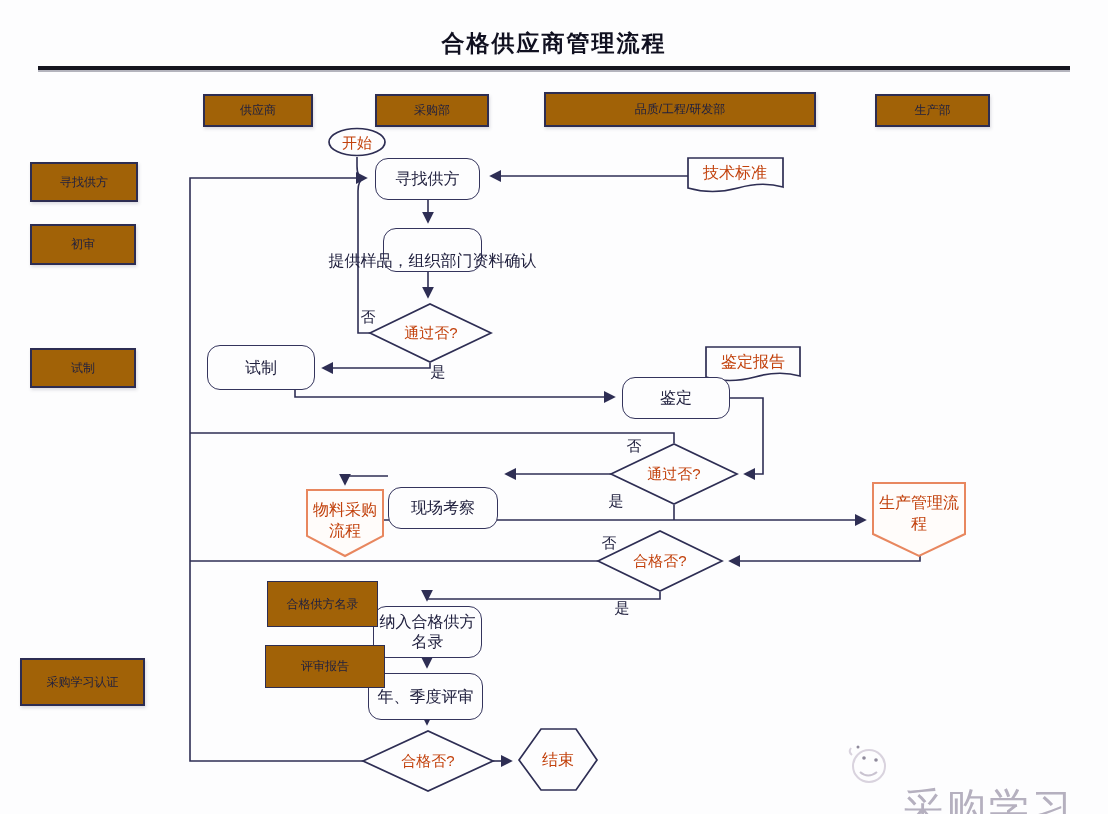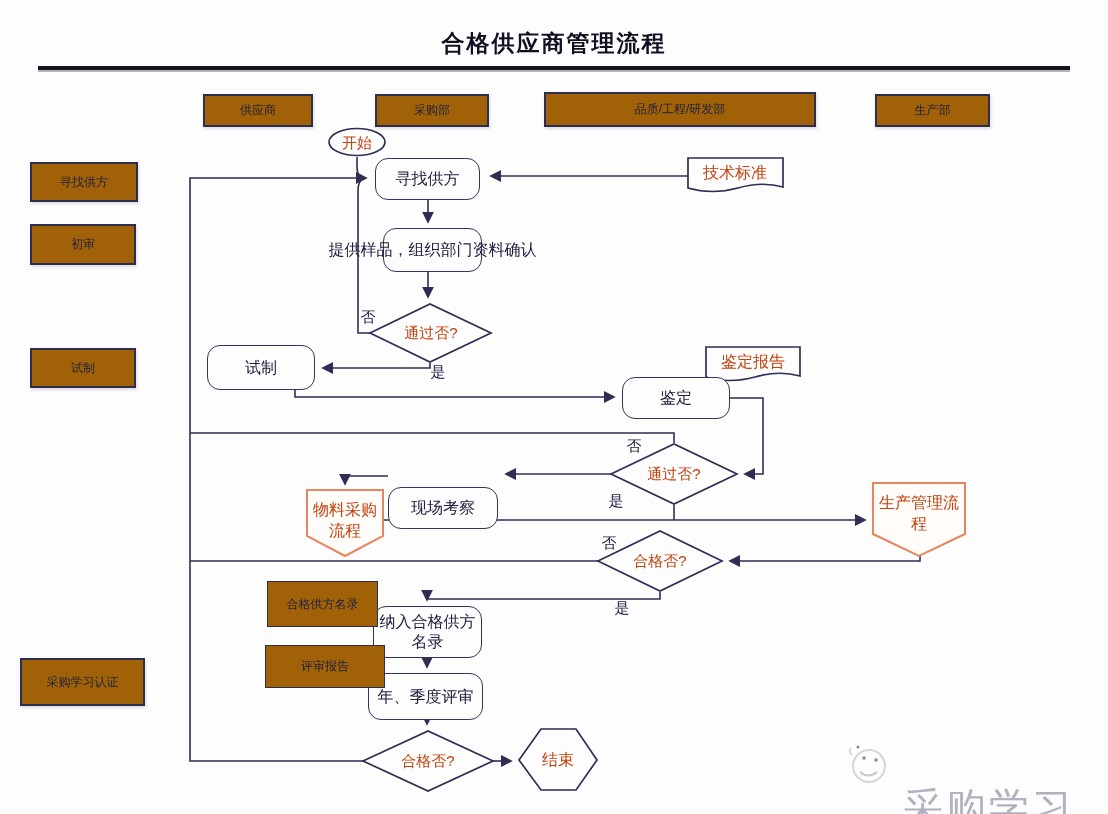--- a/index.html
+++ b/index.html
@@ -105,21 +105,21 @@
   <div class="box z2" style="left:30px;top:348px;width:106px;height:40px;">
       <span>试制</span>
     </div>
   <div class="box z2" style="left:20px;top:658px;width:125px;height:48px;padding:2px;">
       <span>采购学习认证</span>
     </div>
 
   <div class="rbox z2" style="left:375px;top:158px;width:105px;height:42px;">
       <span>寻找供方</span>
     </div>
-  <div class="rbox nowrap z2" style="left:383px;top:228px;width:99px;height:44px;">
+  <div class="rbox nowrap z2" style="left:383px;top:228px;width:99px;height:44px;align-items:flex-end;">
       <span class="nowrap">提供样品，组织部门资料确认</span>
     </div>
   <div class="rbox z2" style="left:207px;top:345px;width:108px;height:45px;">
       <span>试制</span>
     </div>
   <div class="rbox z2" style="left:622px;top:377px;width:108px;height:42px;">
       <span>鉴定</span>
     </div>
   <div class="rbox z2" style="left:388px;top:455px;width:110px;height:42px;margin-top:32px;">
       <span>现场考察</span>

